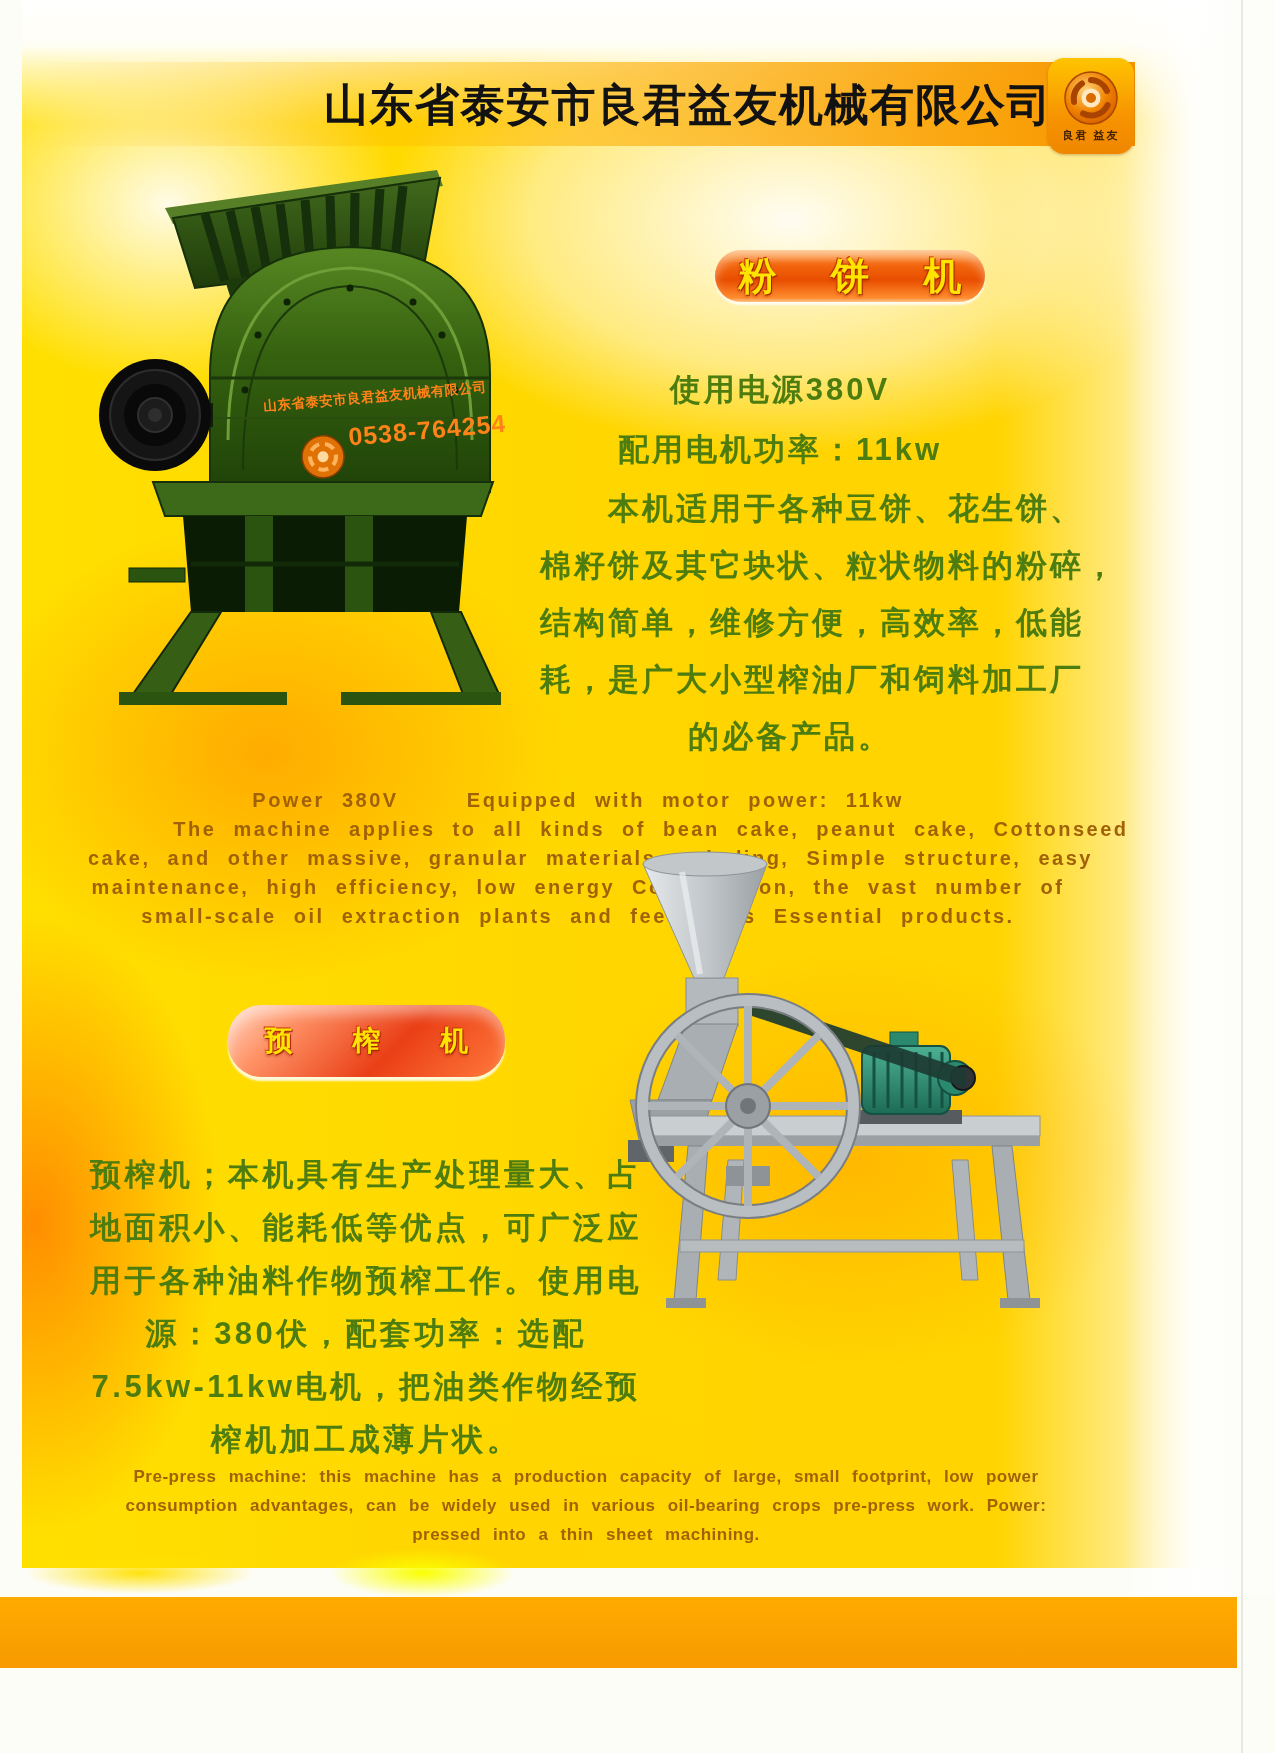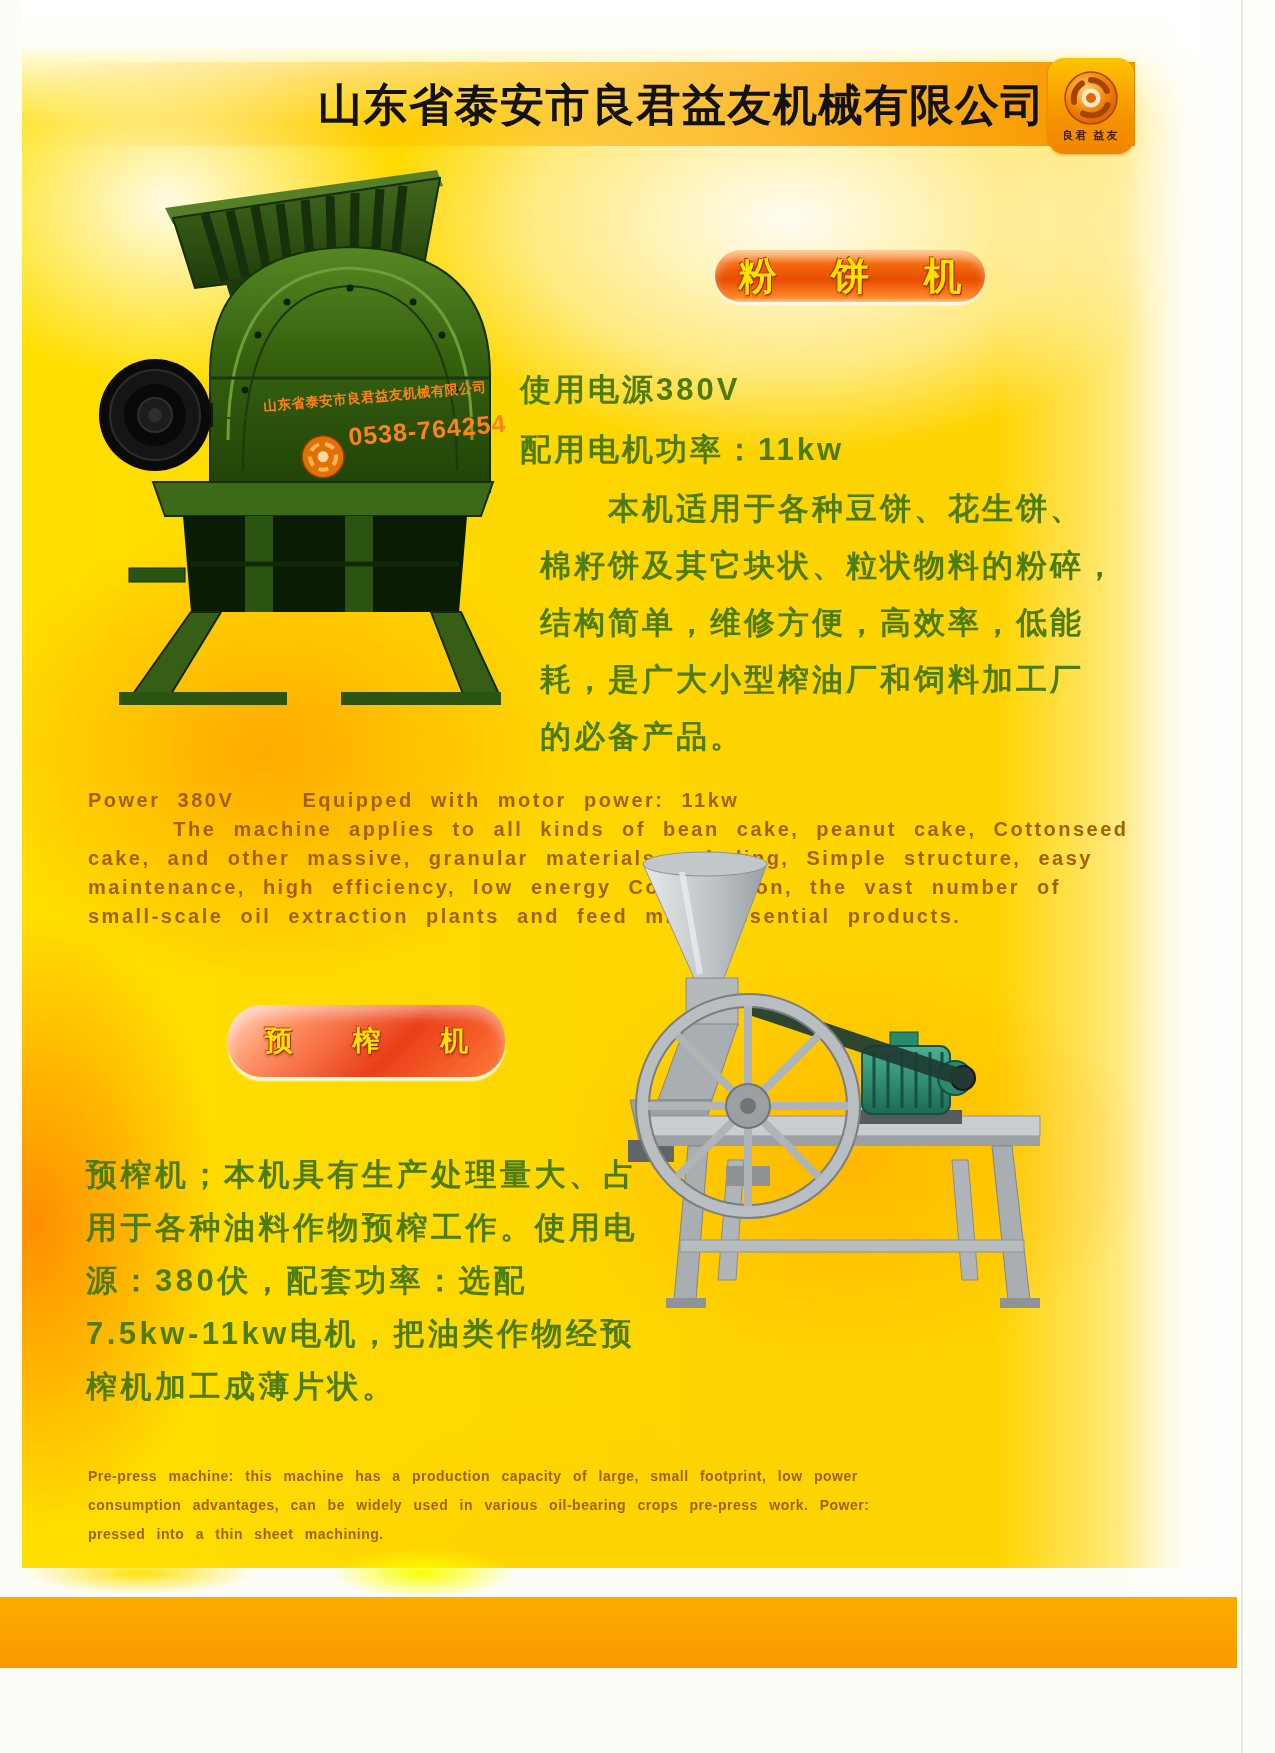--- a/index.html
+++ b/index.html
@@ -1,19 +1,20 @@
 <!DOCTYPE html>
 <html><head>
 <meta charset="utf-8">
 <style>
   html,body{margin:0;padding:0;background:#ffffff;}
   .page{
     position:relative;width:1275px;height:1753px;overflow:hidden;
     background:#fdfdf8;
     font-family:"Liberation Sans","DejaVu Sans",sans-serif;
+    text-align:center;
   }
   
   .content-bg{
     position:absolute;left:22px;top:0;width:1218px;height:1568px;
     background:
       linear-gradient(180deg,#ffffff 0px,#fffef5 45px,rgba(255,255,255,0) 125px),
       radial-gradient(520px 300px at 63% 14%, rgba(255,255,255,.95) 0%, rgba(255,255,255,.5) 50%, rgba(255,255,255,0) 78%),
       radial-gradient(330px 260px at 12% 13%, rgba(255,255,255,.9) 0%, rgba(255,255,255,0) 70%),
       radial-gradient(430px 330px at 20% 48%, rgba(255,132,0,.55) 0%, rgba(255,132,0,0) 70%),
       radial-gradient(260px 430px at 1% 78%, rgba(255,115,0,.75) 0%, rgba(255,115,0,0) 72%),
@@ -61,21 +62,21 @@
   .cn-line{white-space:pre;}
   .block-fen{left:520px;top:360px;width:520px;font-size:31px;letter-spacing:3px;}
   .block-fen .spec{line-height:60px;}
   .block-fen .para{line-height:57px;margin-left:20px;}
   .block-yu{left:86px;top:1148px;width:560px;font-size:31px;letter-spacing:3.5px;}
   .block-yu .para{line-height:53px;}
   
   .en-block{position:absolute;color:#a16207;font-weight:bold;}
   .en-line{white-space:pre;}
   .en-1{left:88px;top:786px;width:980px;font-size:20px;line-height:29px;letter-spacing:2.5px;word-spacing:9px;}
-  .en-2{left:88px;top:1462px;width:980px;font-size:14px;line-height:29px;letter-spacing:.5px;word-spacing:7px;}
+  .en-2{left:96px;top:1462px;width:980px;font-size:17px;line-height:29px;letter-spacing:.5px;word-spacing:7px;}
   
   .machine{position:absolute;}
   .machine-1{left:95px;top:160px;width:410px;height:545px;}
   .machine-2{left:600px;top:848px;width:470px;height:470px;}
   
   .glow{position:absolute;border-radius:50%;}
   .glow-1{left:25px;top:1552px;width:230px;height:42px;background:radial-gradient(closest-side,rgba(255,225,0,.95),rgba(255,225,0,0));}
   .glow-2{left:330px;top:1548px;width:185px;height:50px;background:radial-gradient(closest-side,rgba(250,255,0,1),rgba(250,255,0,0));}
   .bottom-band{position:absolute;left:0;top:1597px;width:1237px;height:71px;background:linear-gradient(180deg,#ffab00,#f79a00);}
   .scan-edge{position:absolute;right:32px;top:0;width:2px;height:1753px;background:rgba(90,80,60,.12);}
@@ -275,20 +276,21 @@
       <polygon points="43,16 167,16 124,130 94,130" fill="url(#gCone)" stroke="#8d9397"></polygon>
       <ellipse cx="105" cy="16" rx="62" ry="12" fill="#c2c7ca" stroke="#8d9397"></ellipse>
       <line x1="82" y1="24" x2="100" y2="126" stroke="#eef0f1" stroke-width="6" opacity="0.7"></line>
     </g>
   </svg>
 
   <div class="pill pill-2">预 榨 机</div>
 
   <div class="cn-block block-yu">
     <div class="cn-line para">预榨机；本机具有生产处理量大、占</div>
+    <div class="cn-line para">地面积小、能耗低等优点，可广泛应</div>
     <div class="cn-line para">用于各种油料作物预榨工作。使用电</div>
     <div class="cn-line para">源：380伏，配套功率：选配</div>
     <div class="cn-line para">7.5kw-11kw电机，把油类作物经预</div>
     <div class="cn-line para">榨机加工成薄片状。</div>
   </div>
 
   <div class="en-block en-2">
     <div class="en-line">Pre-press machine: this machine has a production capacity of large, small footprint, low power</div>
     <div class="en-line">consumption advantages, can be widely used in various oil-bearing crops pre-press work. Power:</div>
     <div class="en-line">pressed into a thin sheet machining.</div>

